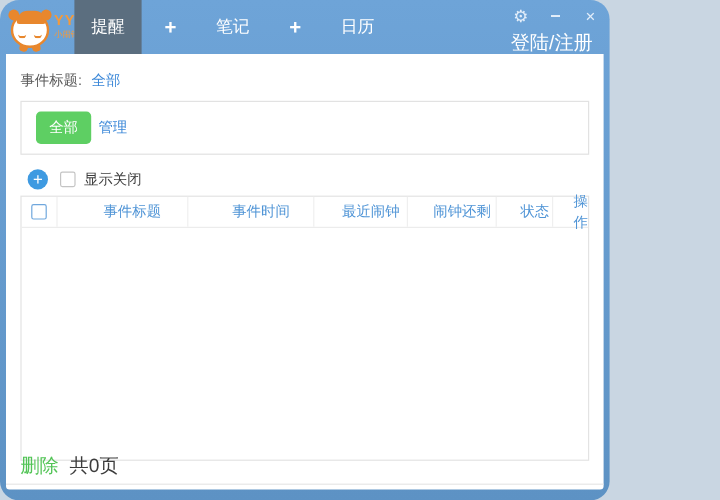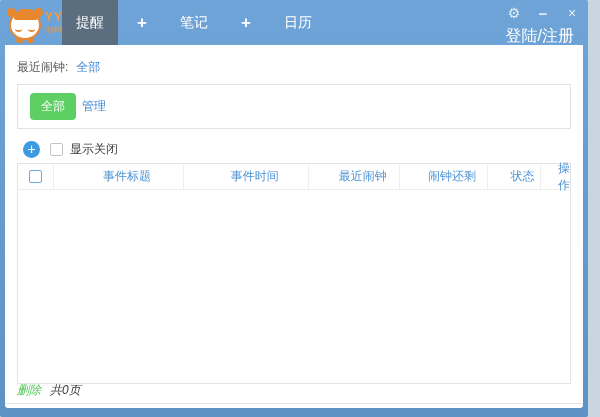--- a/index.html
+++ b/index.html
@@ -1,16 +1,16 @@
 <!DOCTYPE html>
 <html><head>
 <meta charset="utf-8">
 <style>
   html,body{margin:0;padding:0;width:600px;height:417px;font-family:"Liberation Sans","DejaVu Sans",sans-serif;background:#c9d6e2;}
-  .window{position:relative;width:588px;height:417px;background:linear-gradient(#6ea4d8,#5d92c4);border-radius:2px;overflow:hidden;box-sizing:border-box;padding-left:44px;}
+  .window{position:relative;width:508px;height:417px;background:linear-gradient(#6ea4d8,#5d92c4);border-radius:16px;overflow:hidden;box-sizing:border-box;padding-left:44px;}
   
   .titlebar{position:absolute;left:0;top:0;right:0;height:45px;}
   .logo{position:absolute;left:7px;top:3px;width:58px;height:40px;}
   .face{position:absolute;left:2px;top:7px;width:28px;height:26px;background:#fff;border:2px solid #e8872d;border-radius:50%;}
   .hair{position:absolute;left:3px;top:-3px;width:24px;height:11px;background:#e8872d;border-radius:14px 14px 3px 3px;}
   .bun{position:absolute;width:9px;height:9px;background:#e8872d;border-radius:50%;top:-4px;}
   .bun.l{left:-4px;} .bun.r{right:-4px;}
   .eye{position:absolute;top:13px;width:7px;height:5px;border-bottom:2px solid #e8872d;border-radius:0 0 6px 6px;}
   .eye.l{left:4px;} .eye.r{right:4px;}
   .foot{position:absolute;bottom:-5px;width:7px;height:5px;background:#e8872d;border-radius:0 0 3px 3px;}
@@ -39,21 +39,21 @@
   .cb.blue{border-color:#6fa7dd;margin:0 auto;}
   
   .table{position:absolute;left:12px;right:12px;top:118px;bottom:24px;border:1px solid #e3e3e3;box-sizing:border-box;background:#fff;}
   .thead{display:flex;height:25px;align-items:stretch;border-bottom:1px solid #ececec;gap:17px;}
   .th{display:flex;align-items:center;justify-content:center;font-size:12px;color:#4f94d6;border-right:1px solid #efefef;box-sizing:border-box;}
   .th:last-child{border-right:none;}
   .th.c0{width:40px;} .th.c1{width:125px;} .th.c2{width:120px;} .th.c3{width:82px;}
   .th.c4{width:78px;} .th.c5{width:40px;} .th.c6{flex:1;}
   .tbody{height:calc(100% - 25px);}
   
-  .footer-bar{position:absolute;left:0;right:0;bottom:4px;border-bottom:1px solid #e6e6e6;padding:0 12px 4px;display:flex;gap:9px;align-items:center;font-size:12px;color:#3c3c3c;font-style:italic;}
+  .footer-bar{position:absolute;left:0;right:0;bottom:4px;border-bottom:1px solid #e6e6e6;padding:0 12px 4px;display:flex;gap:9px;align-items:center;font-size:16px;color:#3c3c3c;}
   .delete-link{color:#52c456;cursor:pointer;}
 </style>
 </head>
 <body>
 
 <div class="window">
 
   <div class="titlebar">
     <div class="logo">
       <div class="face">
@@ -84,21 +84,21 @@
       <div class="wc min">−</div>
       <div class="wc">×</div>
     </div>
 
     <div class="login link" style="color:#fff">登陆/注册</div>
   </div>
 
   <div class="content">
 
     <div class="nav-row">
-      <span>最近闹钟:</span>
+      <span>事件标题:</span>
       <span class="link">全部</span>
     </div>
 
     <div class="category-box">
       <button class="btn-green">全部</button>
       <span class="link manage">管理</span>
     </div>
 
     <div class="toolbar">
       <div class="add-btn">+</div>

